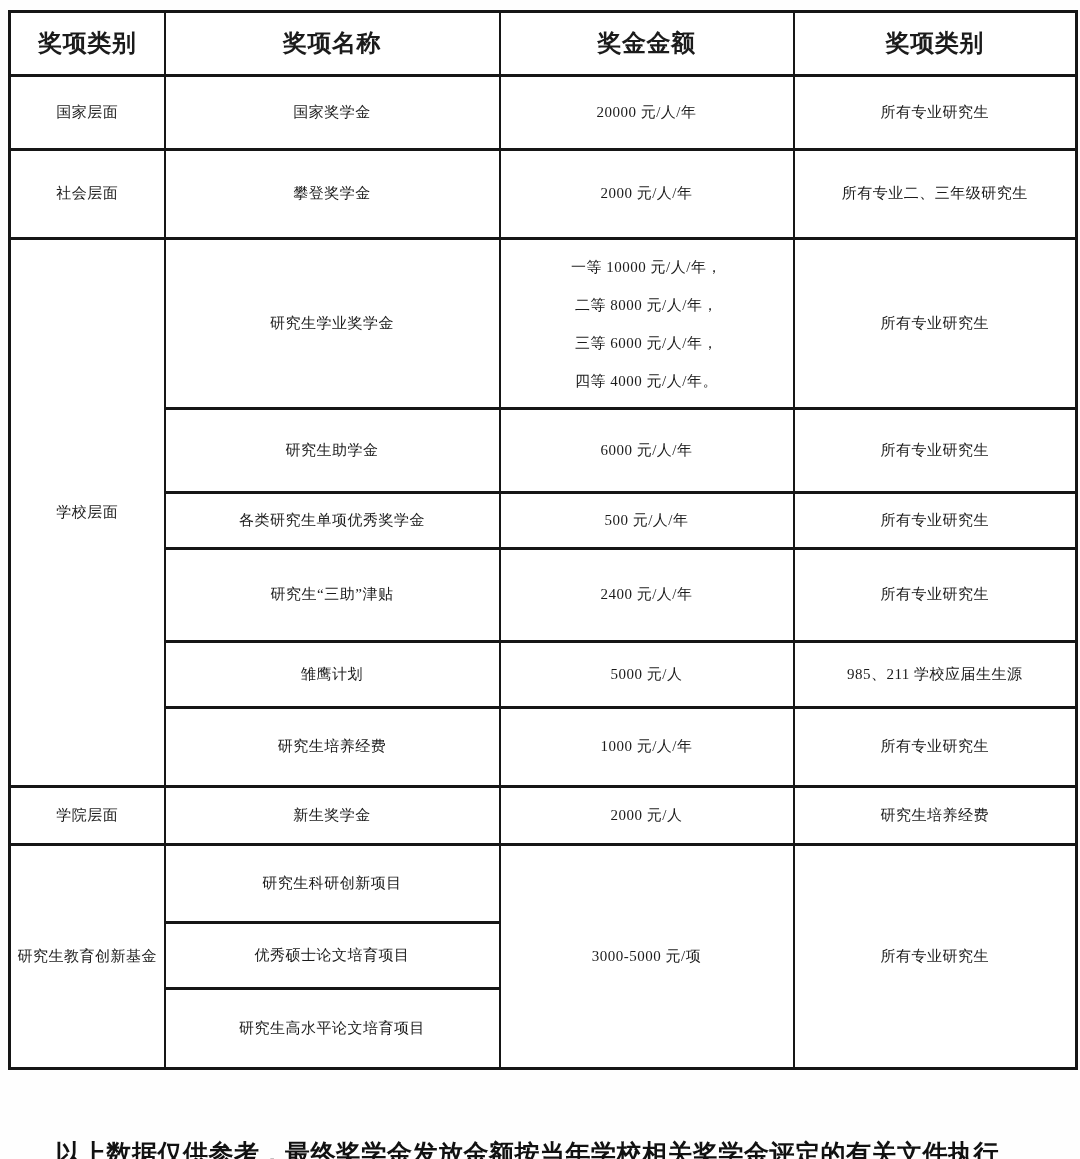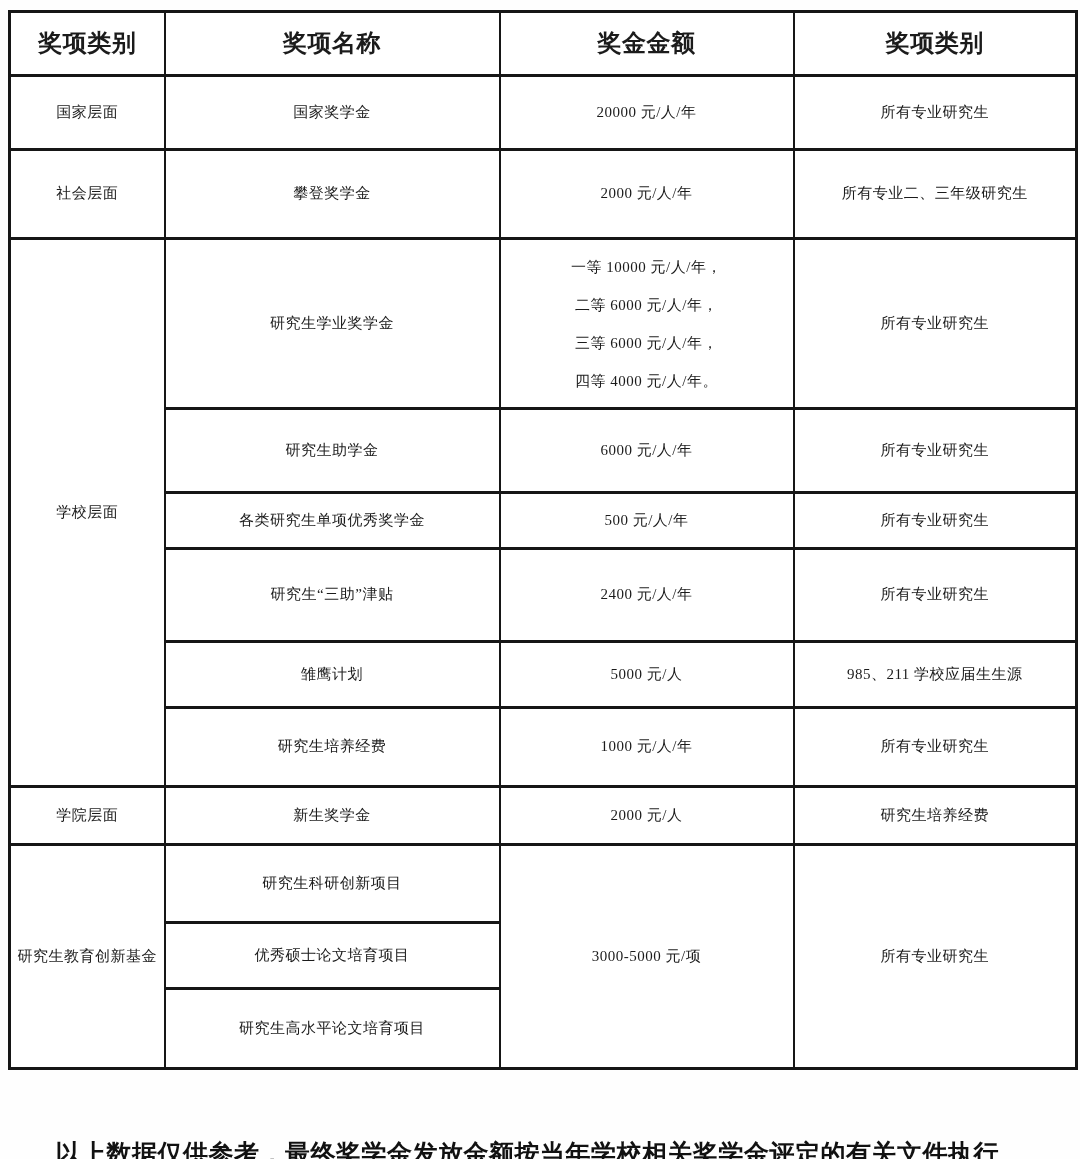--- a/index.html
+++ b/index.html
@@ -99,21 +99,21 @@
       <td>2000 元/人/年</td>
       <td>所有专业二、三年级研究生</td>
     </tr>
 
     <tr style="height:170px">
       <td rowspan="6">学校层面</td>
       <td>研究生学业奖学金</td>
       <td>
         <div class="amount-lines">
           <span>一等 10000 元/人/年，</span>
-          <span>二等 6000 元/人/年，</span>
+          <span>二等 8000 元/人/年，</span>
           <span>三等 6000 元/人/年，</span>
           <span>四等 4000 元/人/年。</span>
         </div>
       </td>
       <td>所有专业研究生</td>
     </tr>
 
     <tr style="height:84px">
       <td>研究生助学金</td>
       <td>6000 元/人/年</td>

